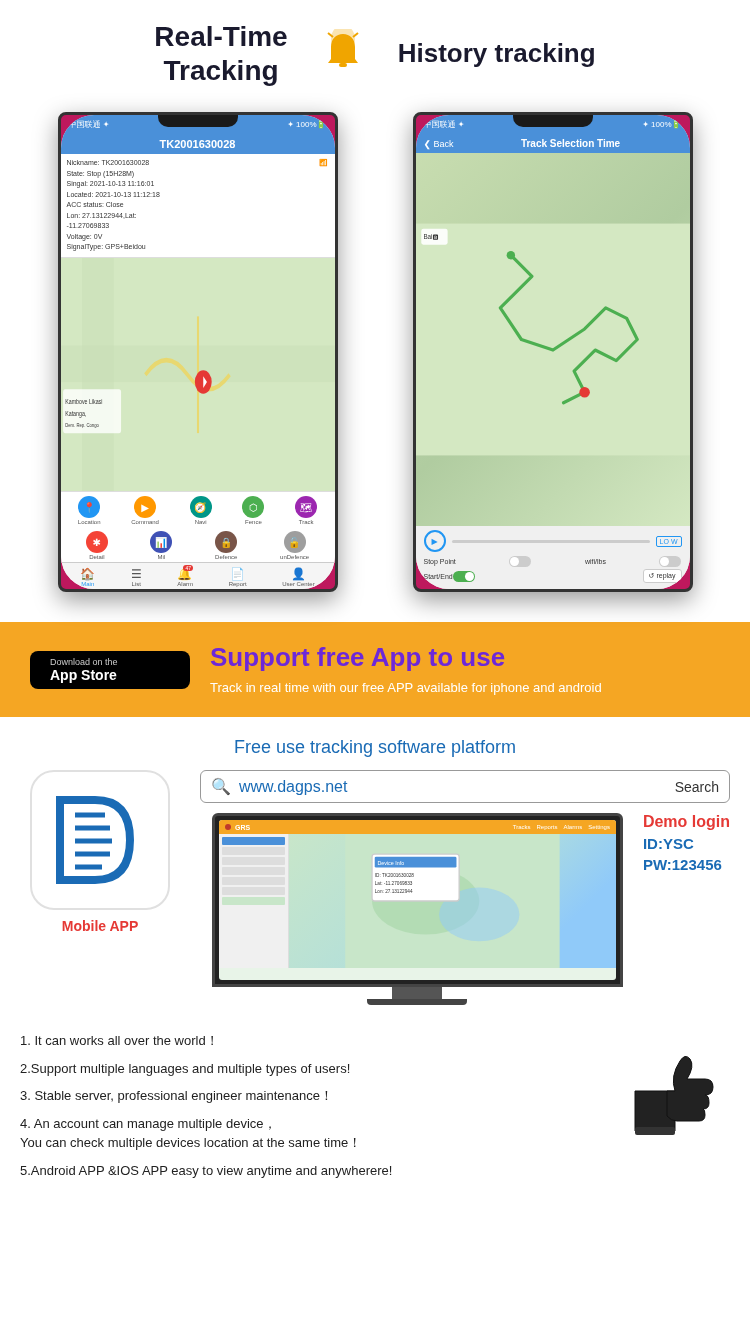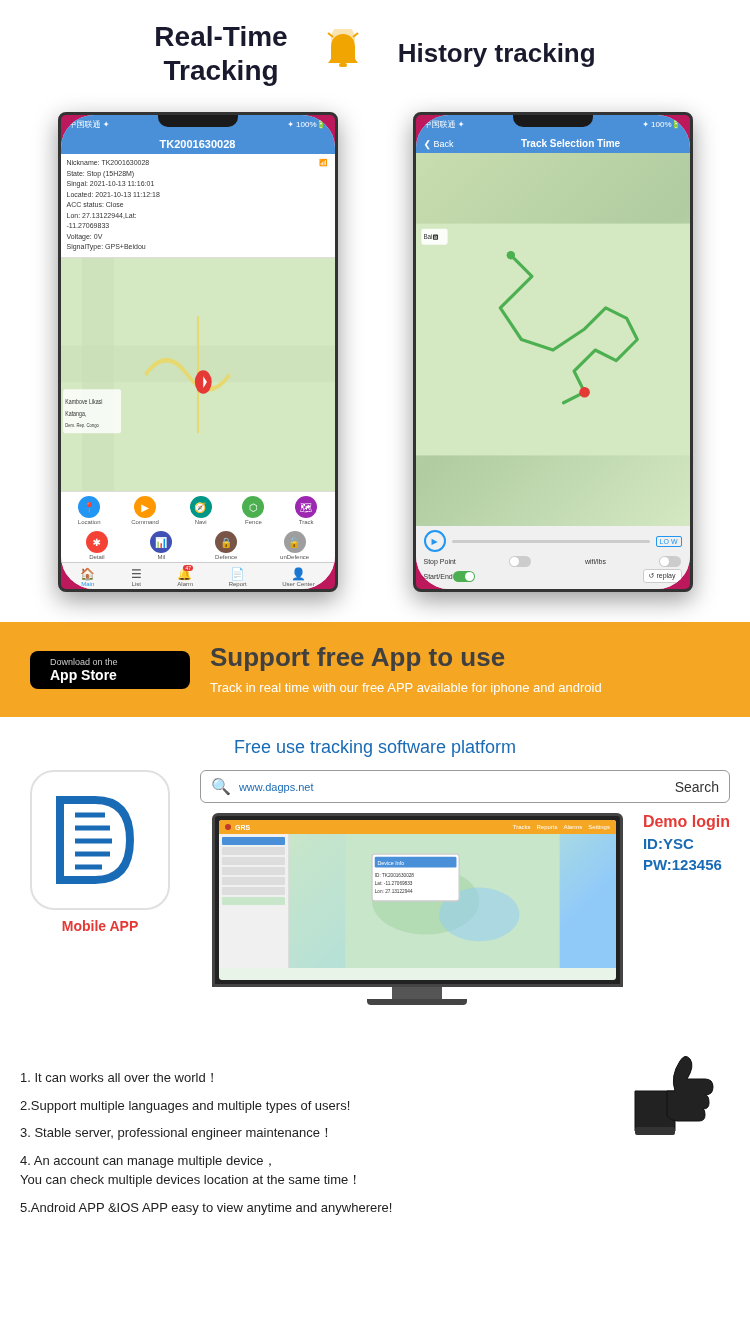--- a/index.html
+++ b/index.html
@@ -331,21 +331,21 @@
       display: flex;
       align-items: center;
       justify-content: center;
     }
     .banner-text-block {
       flex: 1;
     }
     .banner-main-text {
       font-size: 26px;
       font-weight: 900;
-      color: #404040;
+      color: #6d28d9;
       margin-bottom: 6px;
     }
     .banner-sub-text {
       font-size: 13px;
       color: #fff;
       line-height: 1.4;
     }
 
     
     .platform-section {
@@ -407,21 +407,21 @@
       padding: 6px 10px;
       background: white;
       gap: 8px;
     }
     .search-icon-shape {
       font-size: 16px;
       color: #555;
     }
     .search-url {
       flex: 1;
-      font-size: 11px;
+      font-size: 16px;
       color: #1a6bb5;
       font-weight: 500;
     }
     .search-button {
       background: white;
       border: none;
       font-size: 14px;
       color: #333;
       font-weight: 500;
       cursor: pointer;
@@ -530,21 +530,20 @@
     
     .features-section {
       background: white;
       padding: 16px 20px 20px 20px;
       display: flex;
       gap: 10px;
       align-items: flex-start;
     }
     .features-text {
       flex: 1;
-      margin-top: 37px;
     }
     .feature-item {
       font-size: 13px;
       color: #222;
       margin-bottom: 8px;
       line-height: 1.5;
     }
     .thumbs-up {
       width: 120px;
       flex-shrink: 0;

